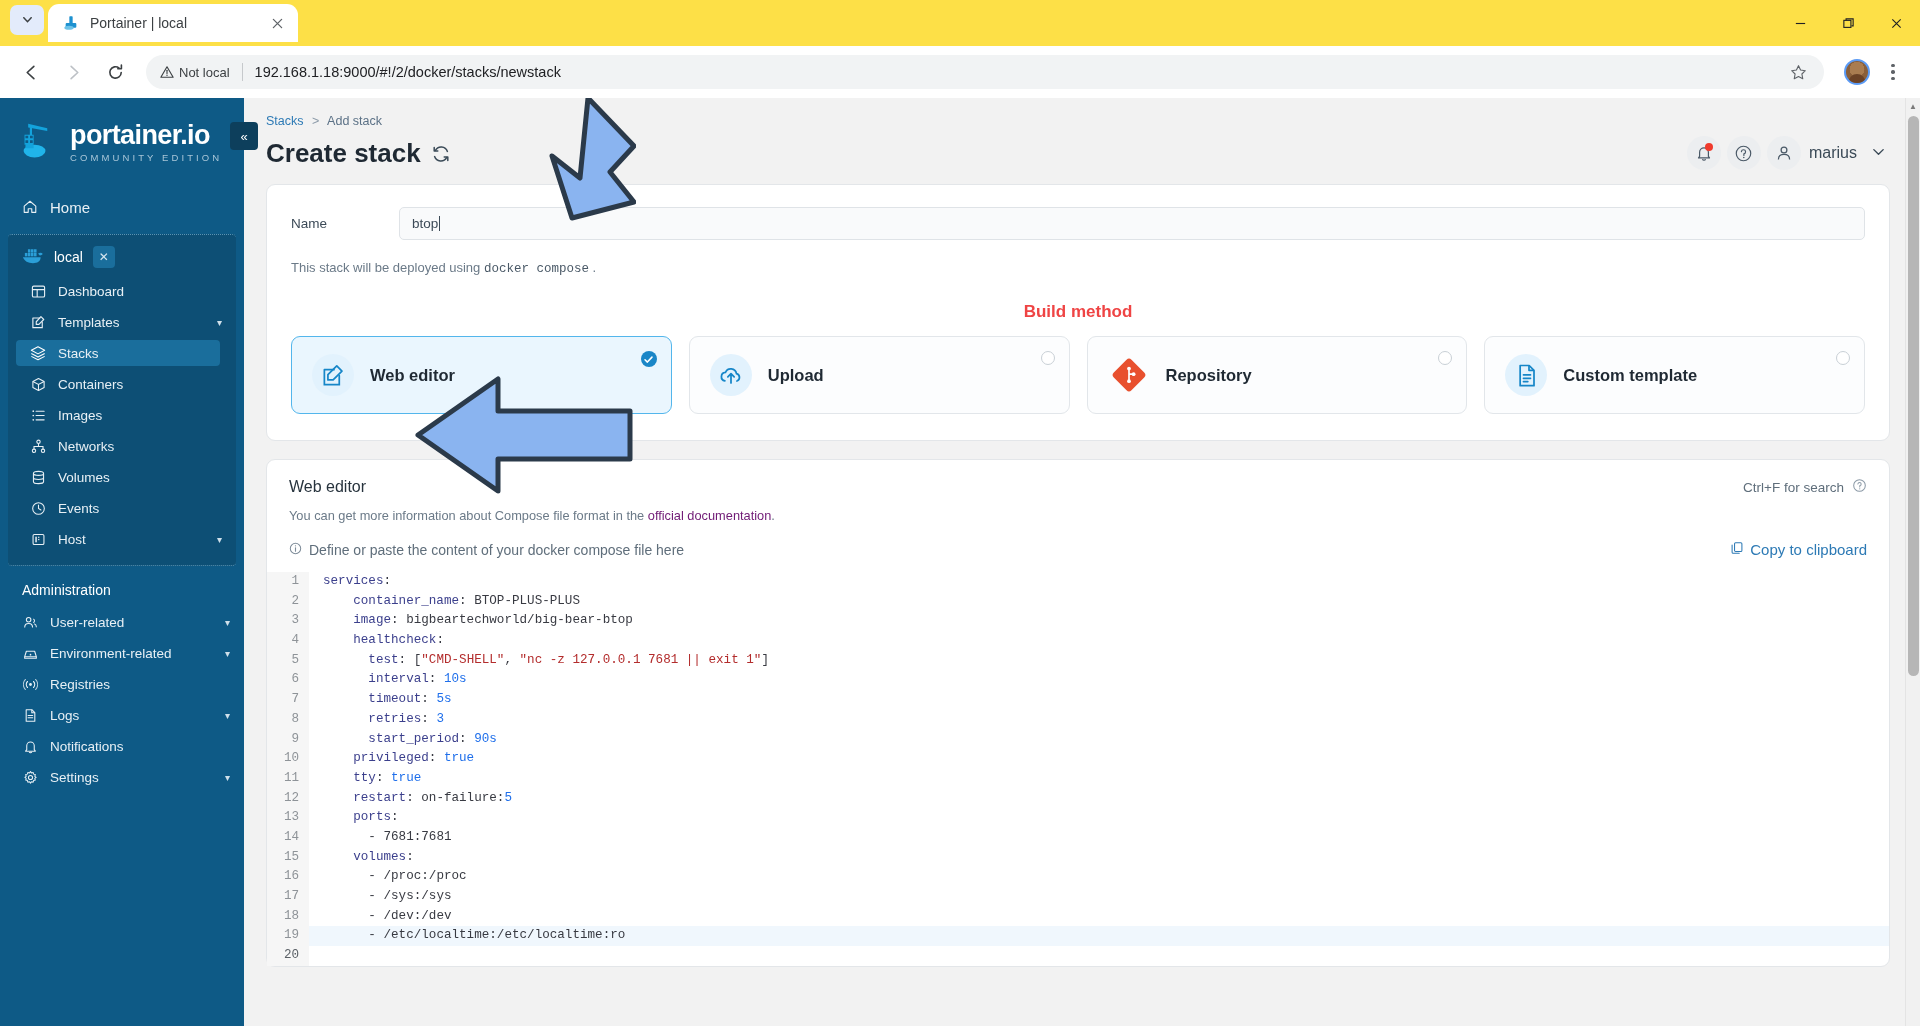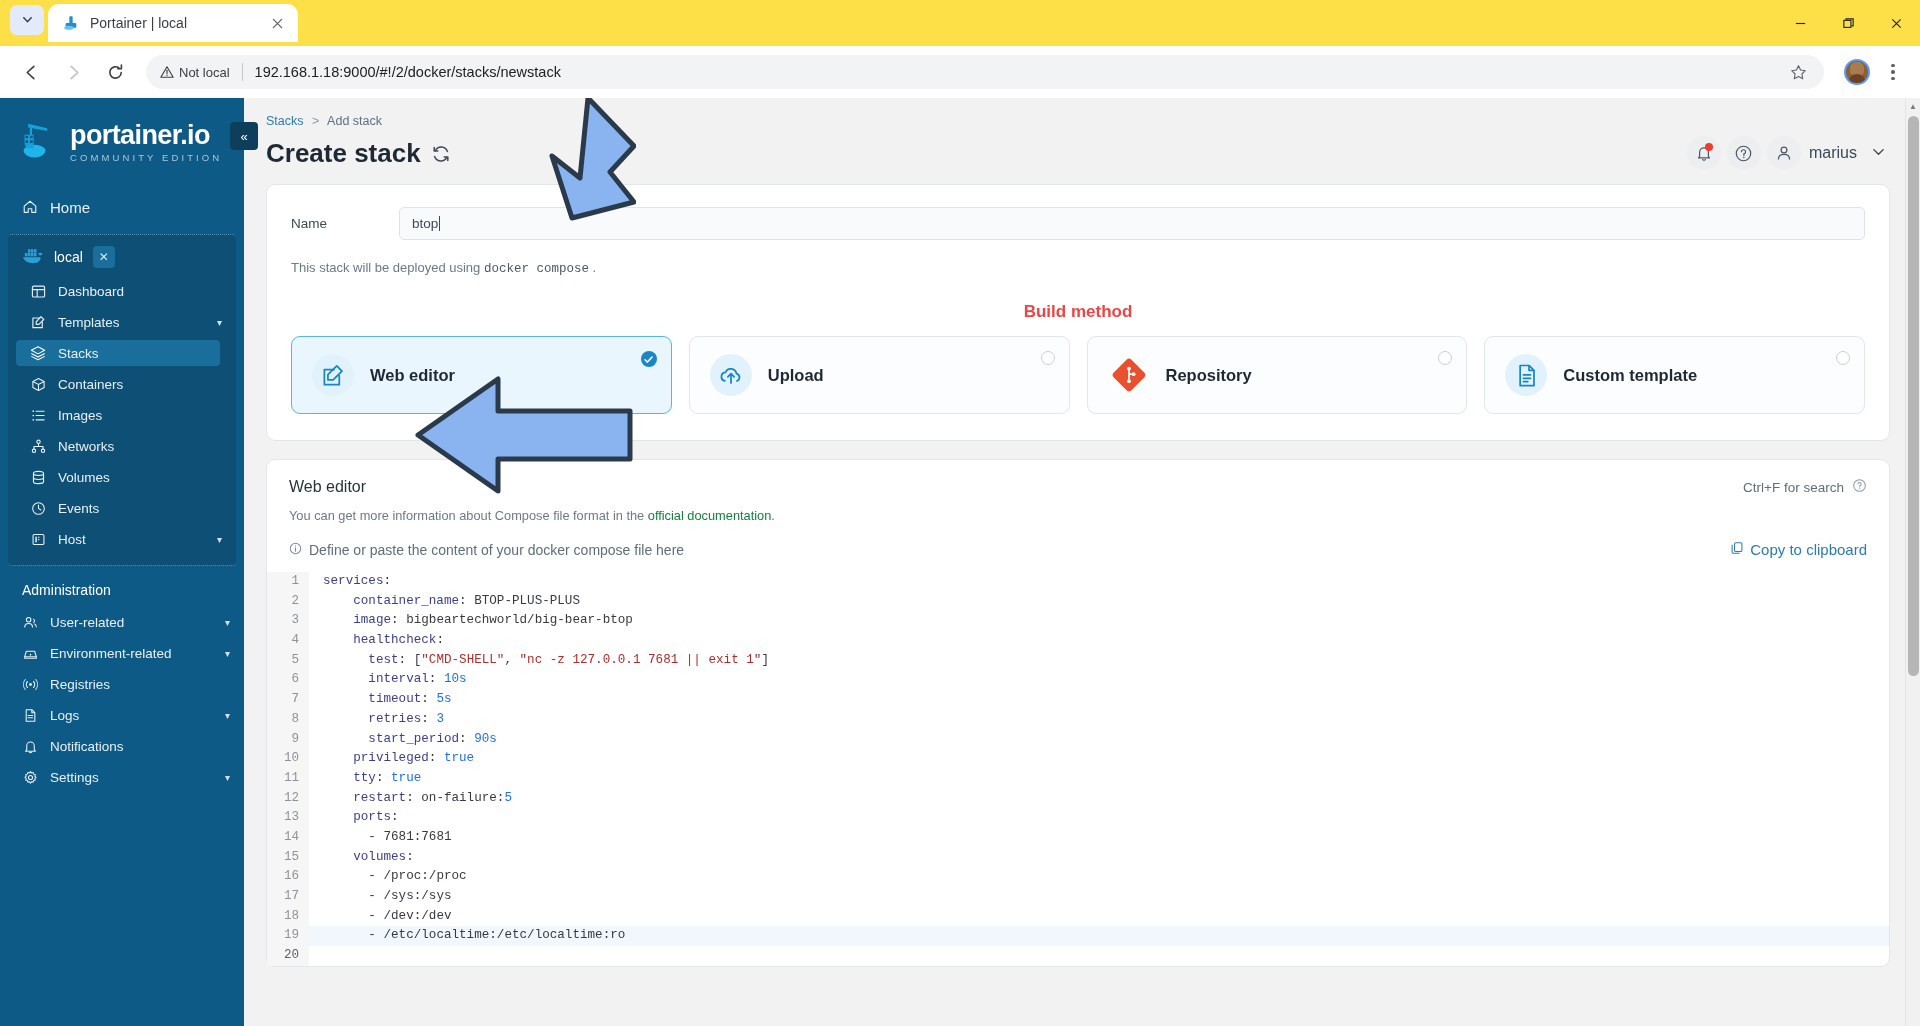--- a/index.html
+++ b/index.html
@@ -157,21 +157,21 @@
   }
   .editor-card {
     background: #fff; border: 1px solid #e3e6e9; border-radius: 9px;
     margin-top: 18px; padding: 18px 0 0 0;
   }
   .editor-head { display: flex; align-items: center; padding: 0 22px; }
   .editor-title { font-size: 16px; color: #27333d; }
   .editor-head-right { margin-left: auto; display: flex; align-items: center; gap: 8px;
     font-size: 13.5px; color: #5f6e7b; }
   .editor-sub { font-size: 12.8px; color: #6b7a88; padding: 12px 22px 0 22px; }
-  .editor-sub a { color: #15803d; text-decoration: none; margin-top: 38px; }
+  .editor-sub a { color: #701a75; text-decoration: none; margin-top: 38px; }
   .editor-note-row { display:flex; align-items:center; padding: 18px 22px 0 22px; }
   .editor-note { font-size: 14px; color: #5f6e7b; display:flex; align-items:center; gap:7px;}
   .copy-btn { margin-left:auto; font-size: 15px; color: #2d7ab5; display:flex; align-items:flex-start; gap:6px;}
 
   .code-area { margin-top: 14px; display: flex; font-family: "Liberation Mono", monospace; font-size: 12.6px; }
   .gutter { width: 42px; background: #f6f6f6; text-align: right; padding-right: 10px; color: #8e9398; flex-shrink: 0;}
   .gutter div, .code div { height: 19.7px; line-height: 19.7px; white-space: pre; }
   .code { flex: 1; padding-left: 14px; color: #383a42; overflow: hidden; }
   .code .hl { background: #f0f7fd; margin-left:-14px; padding-left:14px; }
   .k { color: #3b3f8c; }       

